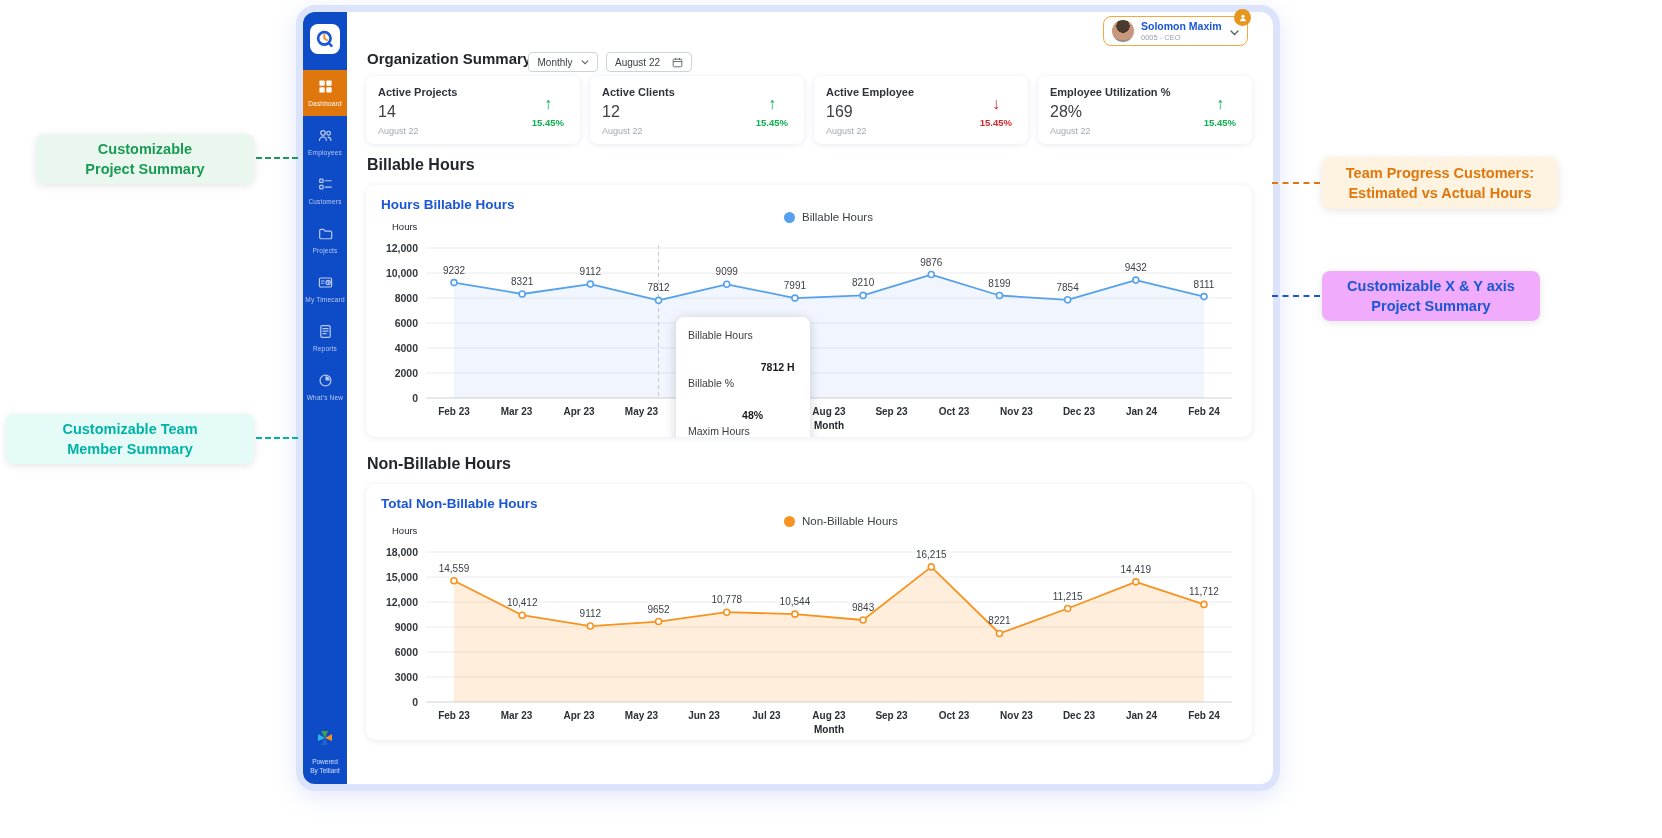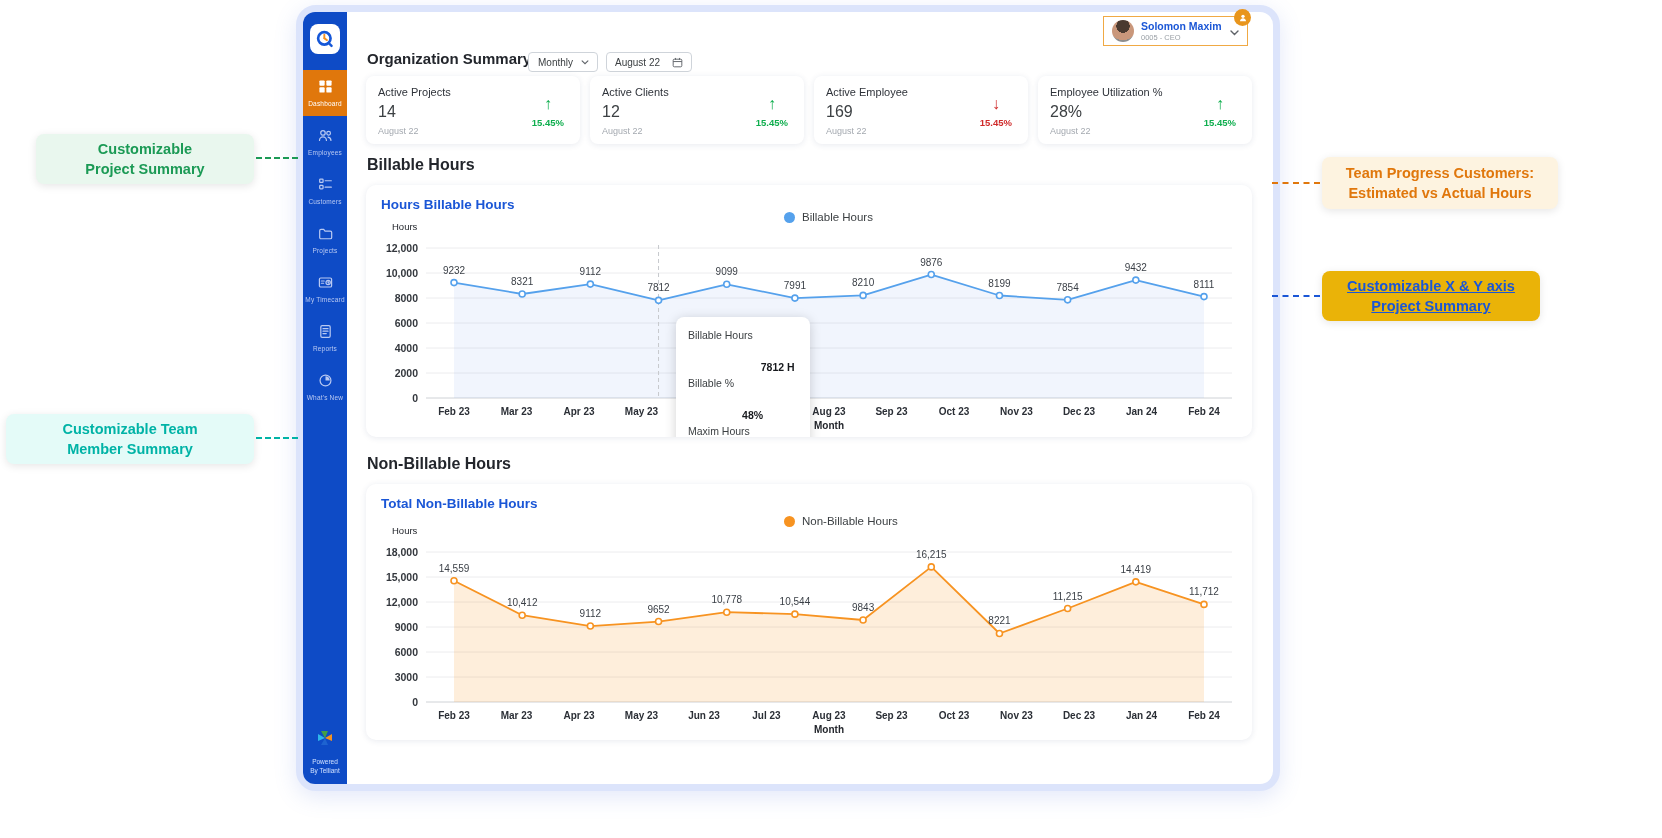--- a/index.html
+++ b/index.html
@@ -24,39 +24,39 @@
   .sb-footer .pin{display:block;margin:0 auto 3px;}
   
   .content{position:absolute;left:44px;top:0;width:926px;bottom:0;}
   .tabs{position:absolute;left:23px;top:8px;display:flex;border:1px solid #d8dce1;border-radius:4px;
         overflow:hidden;box-shadow:0 1px 3px rgba(0,0,0,.06);}
   .tab{padding:0 14px;height:22px;line-height:22px;font-size:9.5px;font-weight:600;color:#2b2f36;
        background:#fff;border-right:1px solid #d8dce1;cursor:pointer;white-space:nowrap;}
   .tab:last-child{border-right:none;}
   .tab.active{background:#e0770c;color:#fff;}
   .profile{position:absolute;left:756px;top:4px;width:145px;height:30px;border:1.5px solid #f0a944;
-           border-radius:0;background:#fff;display:flex;align-items:center;gap:7px;padding:0 8px;
+           border-radius:8px;background:#fff;display:flex;align-items:center;gap:7px;padding:0 8px;
            box-sizing:border-box;cursor:pointer;}
   .avatar{width:22px;height:22px;border-radius:50%;flex:0 0 22px;
           background:radial-gradient(circle at 50% 28%,#4a3a30 0 34%,#c9977b 35% 72%,#8d8d8d 73%);}
   .p-name{font-size:10.5px;font-weight:bold;color:#1a56d6;line-height:1.2;}
   .p-meta{font-size:7.5px;color:#9aa0a6;}
   .p-chev{margin-left:auto;}
   .p-badge{position:absolute;right:-4px;top:-8px;width:17px;height:17px;border-radius:50%;
            background:#e8951c;display:flex;align-items:center;justify-content:center;}
   .h-org{position:absolute;left:20px;top:38px;font-size:15px;font-weight:bold;color:#23262c;}
   .ctrl{position:absolute;top:40px;height:20px;box-sizing:border-box;border:1px solid #cfd4da;border-radius:4px;
         background:#fff;display:flex;align-items:center;font-size:10px;color:#3c4043;padding:0 8px;gap:8px;cursor:pointer;}
-  .ctrl.select{left:181px;width:70px;justify-content:flex-end;}
+  .ctrl.select{left:181px;width:70px;justify-content:center;}
   .ctrl.date{left:259px;width:86px;justify-content:space-between;}
   
   .cards{position:absolute;left:19px;top:64px;display:flex;gap:10px;}
   .card{position:relative;width:214px;height:68px;background:#fff;border-radius:8px;
         box-shadow:0 1px 6px rgba(25,45,95,.10);}
-  .card-title{margin:10px 12px 0;font-size:11px;font-weight:400;color:#2f333a;}
+  .card-title{margin:10px 12px 0;font-size:11px;font-weight:700;color:#2f333a;}
   .card-value{position:absolute;left:12px;top:27px;font-size:16px;color:#3c4043;font-weight:500;}
   .card-date{position:absolute;left:12px;top:50px;font-size:9px;color:#a4a9b0;}
   .card-trend{position:absolute;right:16px;top:20px;text-align:center;}
   .card-trend .arrow{display:block;font-size:16px;font-weight:bold;line-height:1;}
   .card-trend .delta{font-size:9.5px;font-weight:bold;}
   .trend-up{color:#0fae4e;}.trend-down{color:#cf2b2b;}
   
   .sec-h{position:absolute;left:20px;font-size:16px;font-weight:bold;color:#23262c;}
   #sec-billable{top:144px;} #sec-nonbillable{top:443px;}
   .chart-card{position:absolute;left:19px;width:886px;background:#fff;border-radius:10px;
@@ -402,20 +402,20 @@
       </div>
 
     </div>
   </div>
 </div>
 
 <div class="ann" id="ann-project" style="color: rgb(27, 154, 85); background: rgb(233, 247, 238);">Customizable
 Project Summary</div>
 <div class="ann" id="ann-progress" style="color: rgb(224, 119, 12); background: rgb(253, 243, 224);">Team Progress Customers:
 Estimated vs Actual Hours</div>
-<div class="ann" id="ann-xy" style="color: rgb(26, 86, 214); background: #eab308; text-decoration: underline;">Customizable X &amp; Y axis
+<div class="ann" id="ann-xy" style="color: rgb(26, 86, 214); background: #f0abfc;">Customizable X &amp; Y axis
 Project Summary</div>
 <div class="ann" id="ann-member" style="color: rgb(0, 179, 166); background: rgb(228, 251, 248);">Customizable Team
 Member Summary</div>
 <div class="conn" id="conn-project" style="border-top-color: rgb(27, 154, 85);"></div>
 <div class="conn" id="conn-progress" style="border-top-color: rgb(224, 119, 12);"></div>
 <div class="conn" id="conn-xy" style="border-top-color: rgb(26, 86, 214);"></div>
 <div class="conn" id="conn-member" style="border-top-color: rgb(0, 179, 166);"></div>
 
 </body></html>

